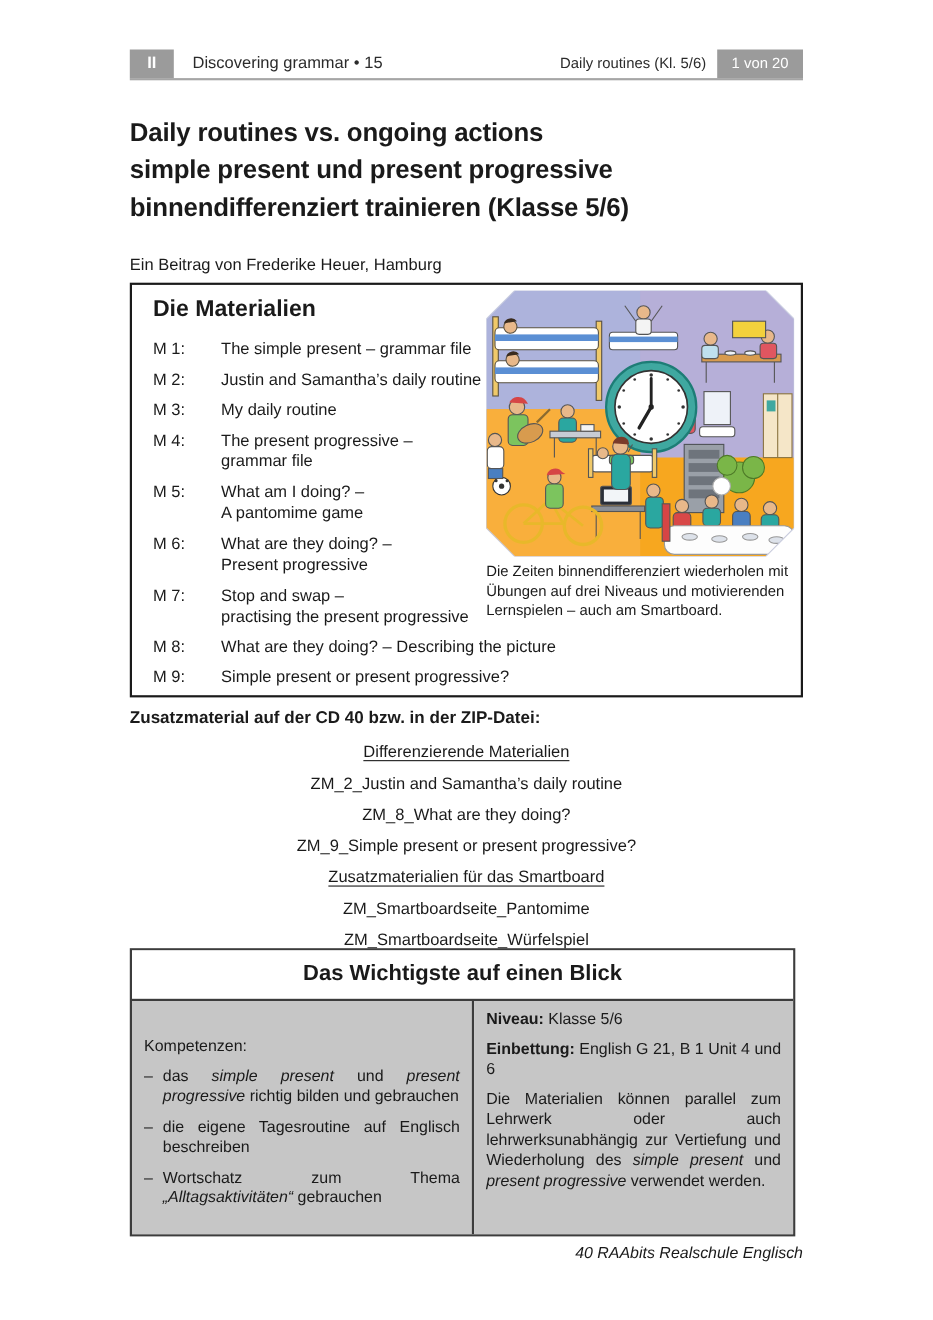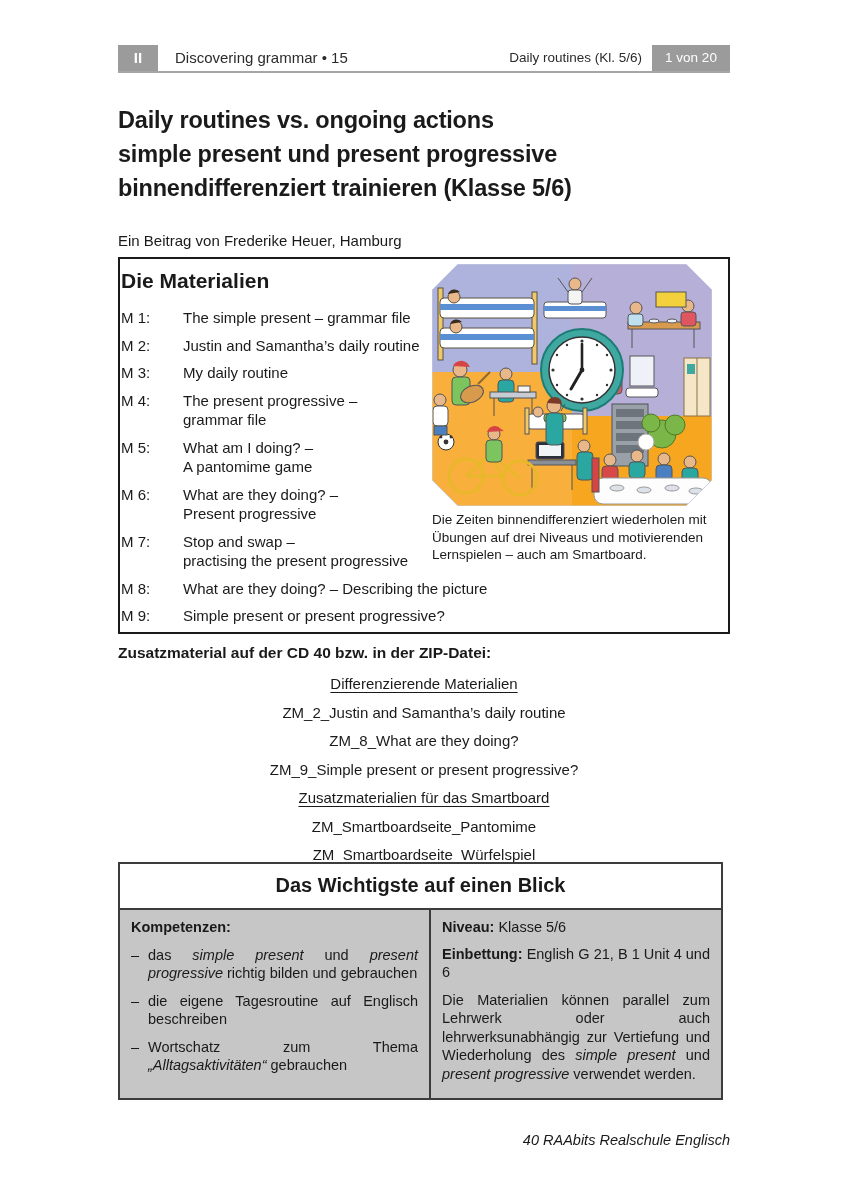--- a/index.html
+++ b/index.html
@@ -15,47 +15,47 @@
   .badge.pages { width:78px; margin-left:10px; }
   .header-left { margin-left:17px; font-size:15px; color:#2b2b2b; }
   .header-right { margin-left:auto; font-size:13.5px; color:#2b2b2b; }
 
   
   .title { position:absolute; left:118px; top:103px; font-size:23.5px; font-weight:bold; line-height:34px; letter-spacing:-0.2px; }
   .byline { position:absolute; left:118px; top:232px; font-size:15px; }
 
   
   .materials { position:absolute; left:118px; top:257px; width:612px; height:377px; box-sizing:border-box;
-               border:2px solid #1a1a1a; padding:10px 1px; }
+               border:2px solid #1a1a1a; padding:10px 19px; }
   .materials h2 { margin:0; font-size:21px; font-weight:bold; }
   .m-list { margin-top:15px; }
   .m-row { position:relative; box-sizing:border-box; padding-left:62px; font-size:15px; line-height:19.5px;
            margin-bottom:8px; max-width:330px; }
   .m-row.full { max-width:none; }
   .m-label { position:absolute; left:0; top:0; }
   .m-text { white-space:pre-line; }
 
-  .figure { position:absolute; top:5px; right:16px; width:280px; }
+  .figure { position:absolute; top:5px; right:6px; width:280px; }
   .figure svg { display:block; }
   .figure-caption { margin-top:5px; font-size:13.5px; line-height:17.5px; }
 
   
   .zusatz { position:absolute; left:118px; top:644px; width:612px; }
   .zusatz .z-head { font-size:15.5px; font-weight:bold; margin-bottom:13px; }
   .z-item { font-size:15px; margin-bottom:11.5px;text-align:center; }
   .z-item.underline { text-decoration:underline; text-underline-offset:3px; }
 
   
   .overview { position:absolute; left:118px; top:862px; width:605px; box-sizing:border-box; border:2px solid #3c3c3c; }
   .ov-head { background:#ffffff; text-align:center; font-weight:bold; font-size:20px; padding:10px 0 11px; border-bottom:2px solid #3c3c3c; }
   .ov-body { display:flex; align-items:stretch; }
   .ov-cell { background:#c6c6c6; padding:8px 11px 14px; font-size:14.5px; line-height:18.5px; text-align:justify; box-sizing:border-box; }
   .ov-left { width:311px; border-right:2px solid #3c3c3c; }
   .ov-right { flex:1; }
-  .ov-title { font-weight:bold; margin-bottom:9px; }
+  .ov-title { font-weight:normal; margin-bottom:9px;margin-top:24px; }
   .bullet { position:relative; padding-left:17px; margin-bottom:9px; }
   .bullet .dash { position:absolute; left:0; top:0; }
   .kv { margin-bottom:8px; }
   .kv b { font-weight:bold; }
   .ov-para { margin-top:9px; }
   i { font-style:italic; }
 
   .footer { position:absolute; left:118px; top:1132px; width:612px; text-align:right; font-style:italic; font-size:14.5px; }
 </style>
 </head>

